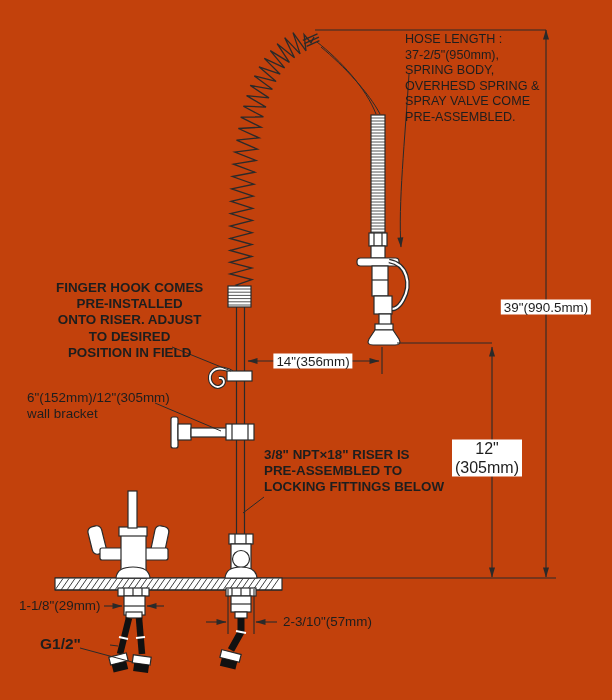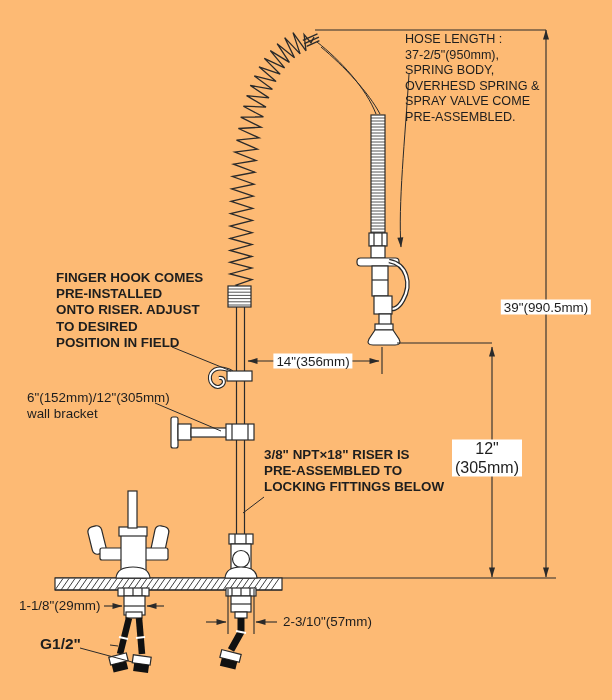--- a/index.html
+++ b/index.html
@@ -1,16 +1,16 @@
 <!DOCTYPE html>
 <html><head>
 <meta charset="utf-8">
 <style>
   html,body{margin:0;padding:0;background:#fff;}
-  #stage{position:relative;width:612px;height:700px;background:#fdba74;overflow:hidden;
+  #stage{position:relative;width:612px;height:700px;background:#c2410c;overflow:hidden;
          font-family:"Liberation Sans",sans-serif;color:#1e1e1e;}
   #drawing{position:absolute;left:0;top:0;}
   .lbl{position:absolute;white-space:pre-line;color:#1e1e1e;}
   .note{font-size:12.6px;line-height:15.6px;}
   .note-r{font-size:13.4px;line-height:16px;}
   .note-b{font-size:13.4px;line-height:16.2px;font-weight:bold;}
   .dim{font-size:13.4px;background:#fff;padding:0 3px;white-space:nowrap;}
   .ctr{transform:translate(-50%,-50%);text-align:center;}
   .dim-big{font-size:16px;line-height:18.5px;}
   .thread{font-size:15.5px;font-weight:bold;}
@@ -263,21 +263,21 @@
     <line x1="110" y1="645" x2="118" y2="646"></line>
   </g>
 </svg>
 
 <div class="lbl note" style="left:405px;top:32px;">HOSE LENGTH :
 37-2/5"(950mm),
 SPRING BODY,
 OVERHESD SPRING &amp;
 SPRAY VALVE COME
 PRE-ASSEMBLED.</div>
-<div class="lbl note-b" style="left:56px;top:270px;">FINGER HOOK COMES
+<div class="lbl note-b" style="left:56px;top:280px;text-align:center;">FINGER HOOK COMES
 PRE-INSTALLED
 ONTO RISER. ADJUST
 TO DESIRED
 POSITION IN FIELD</div>
 <div class="lbl note-r" style="left:27px;top:390px;">6"(152mm)/12"(305mm)
 wall bracket</div>
 <div class="lbl note-b" style="left:264px;top:447px;">3/8" NPT×18" RISER IS
 PRE-ASSEMBLED TO
 LOCKING FITTINGS BELOW</div>
 

